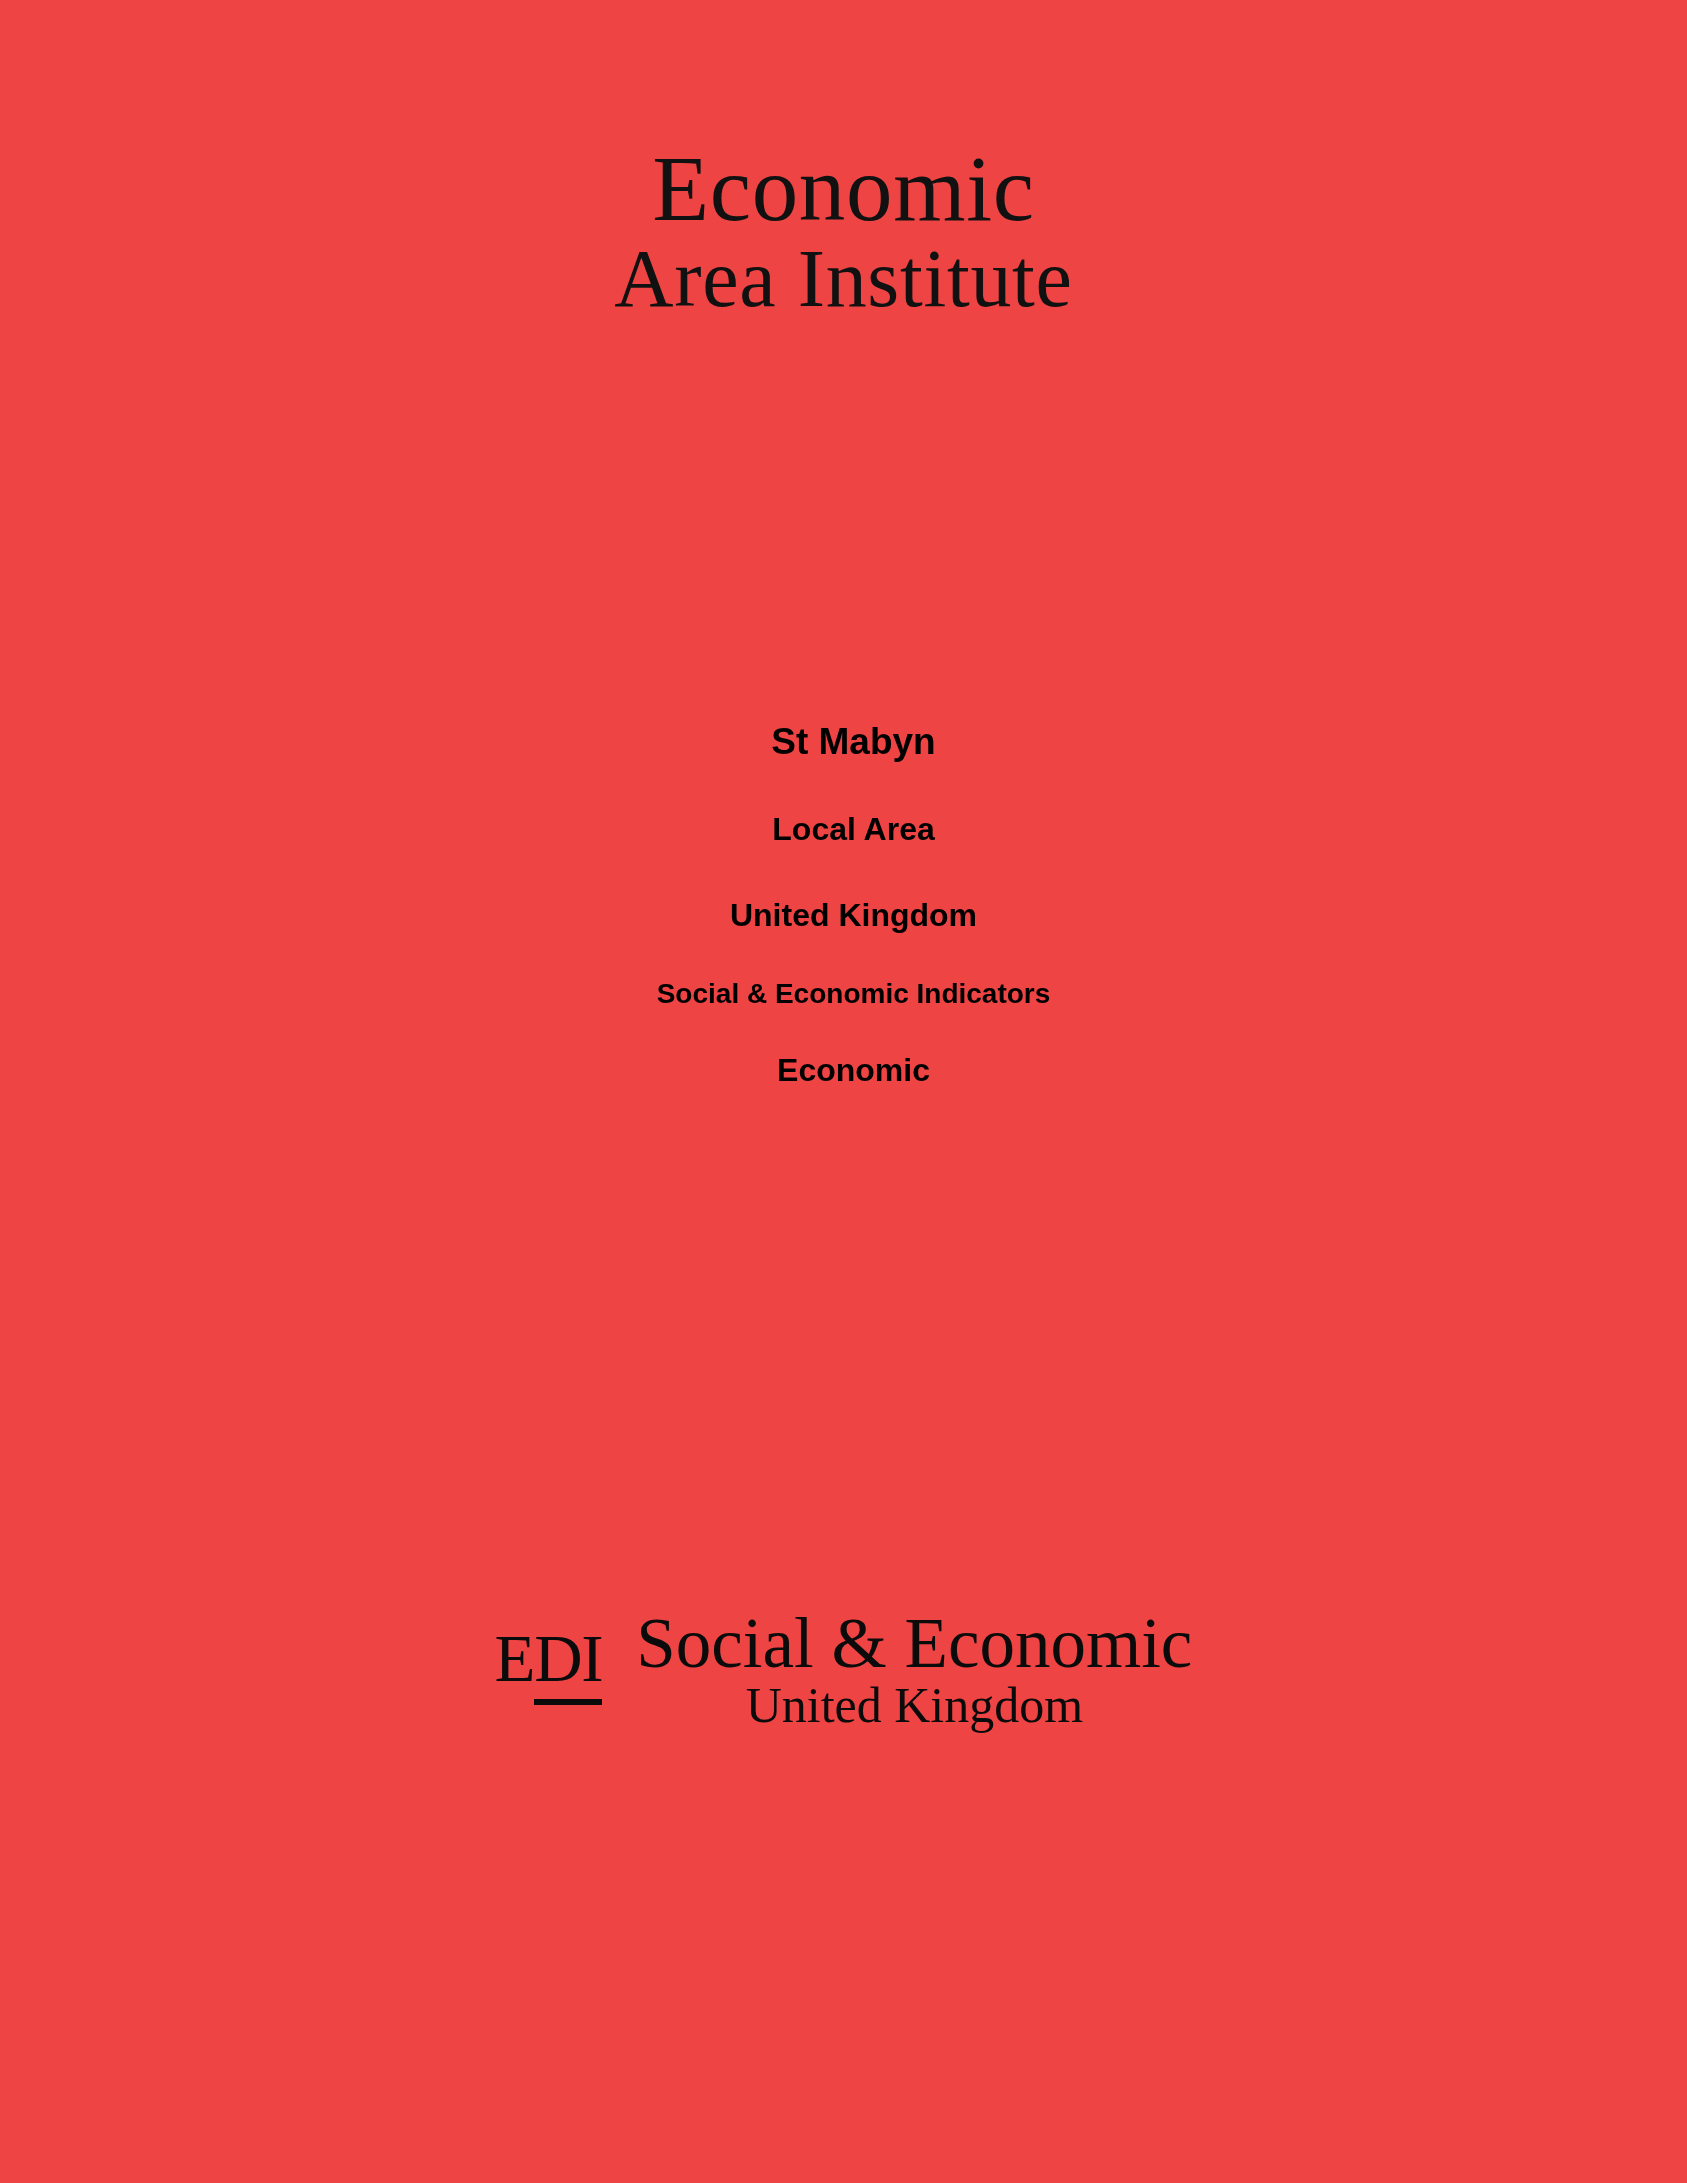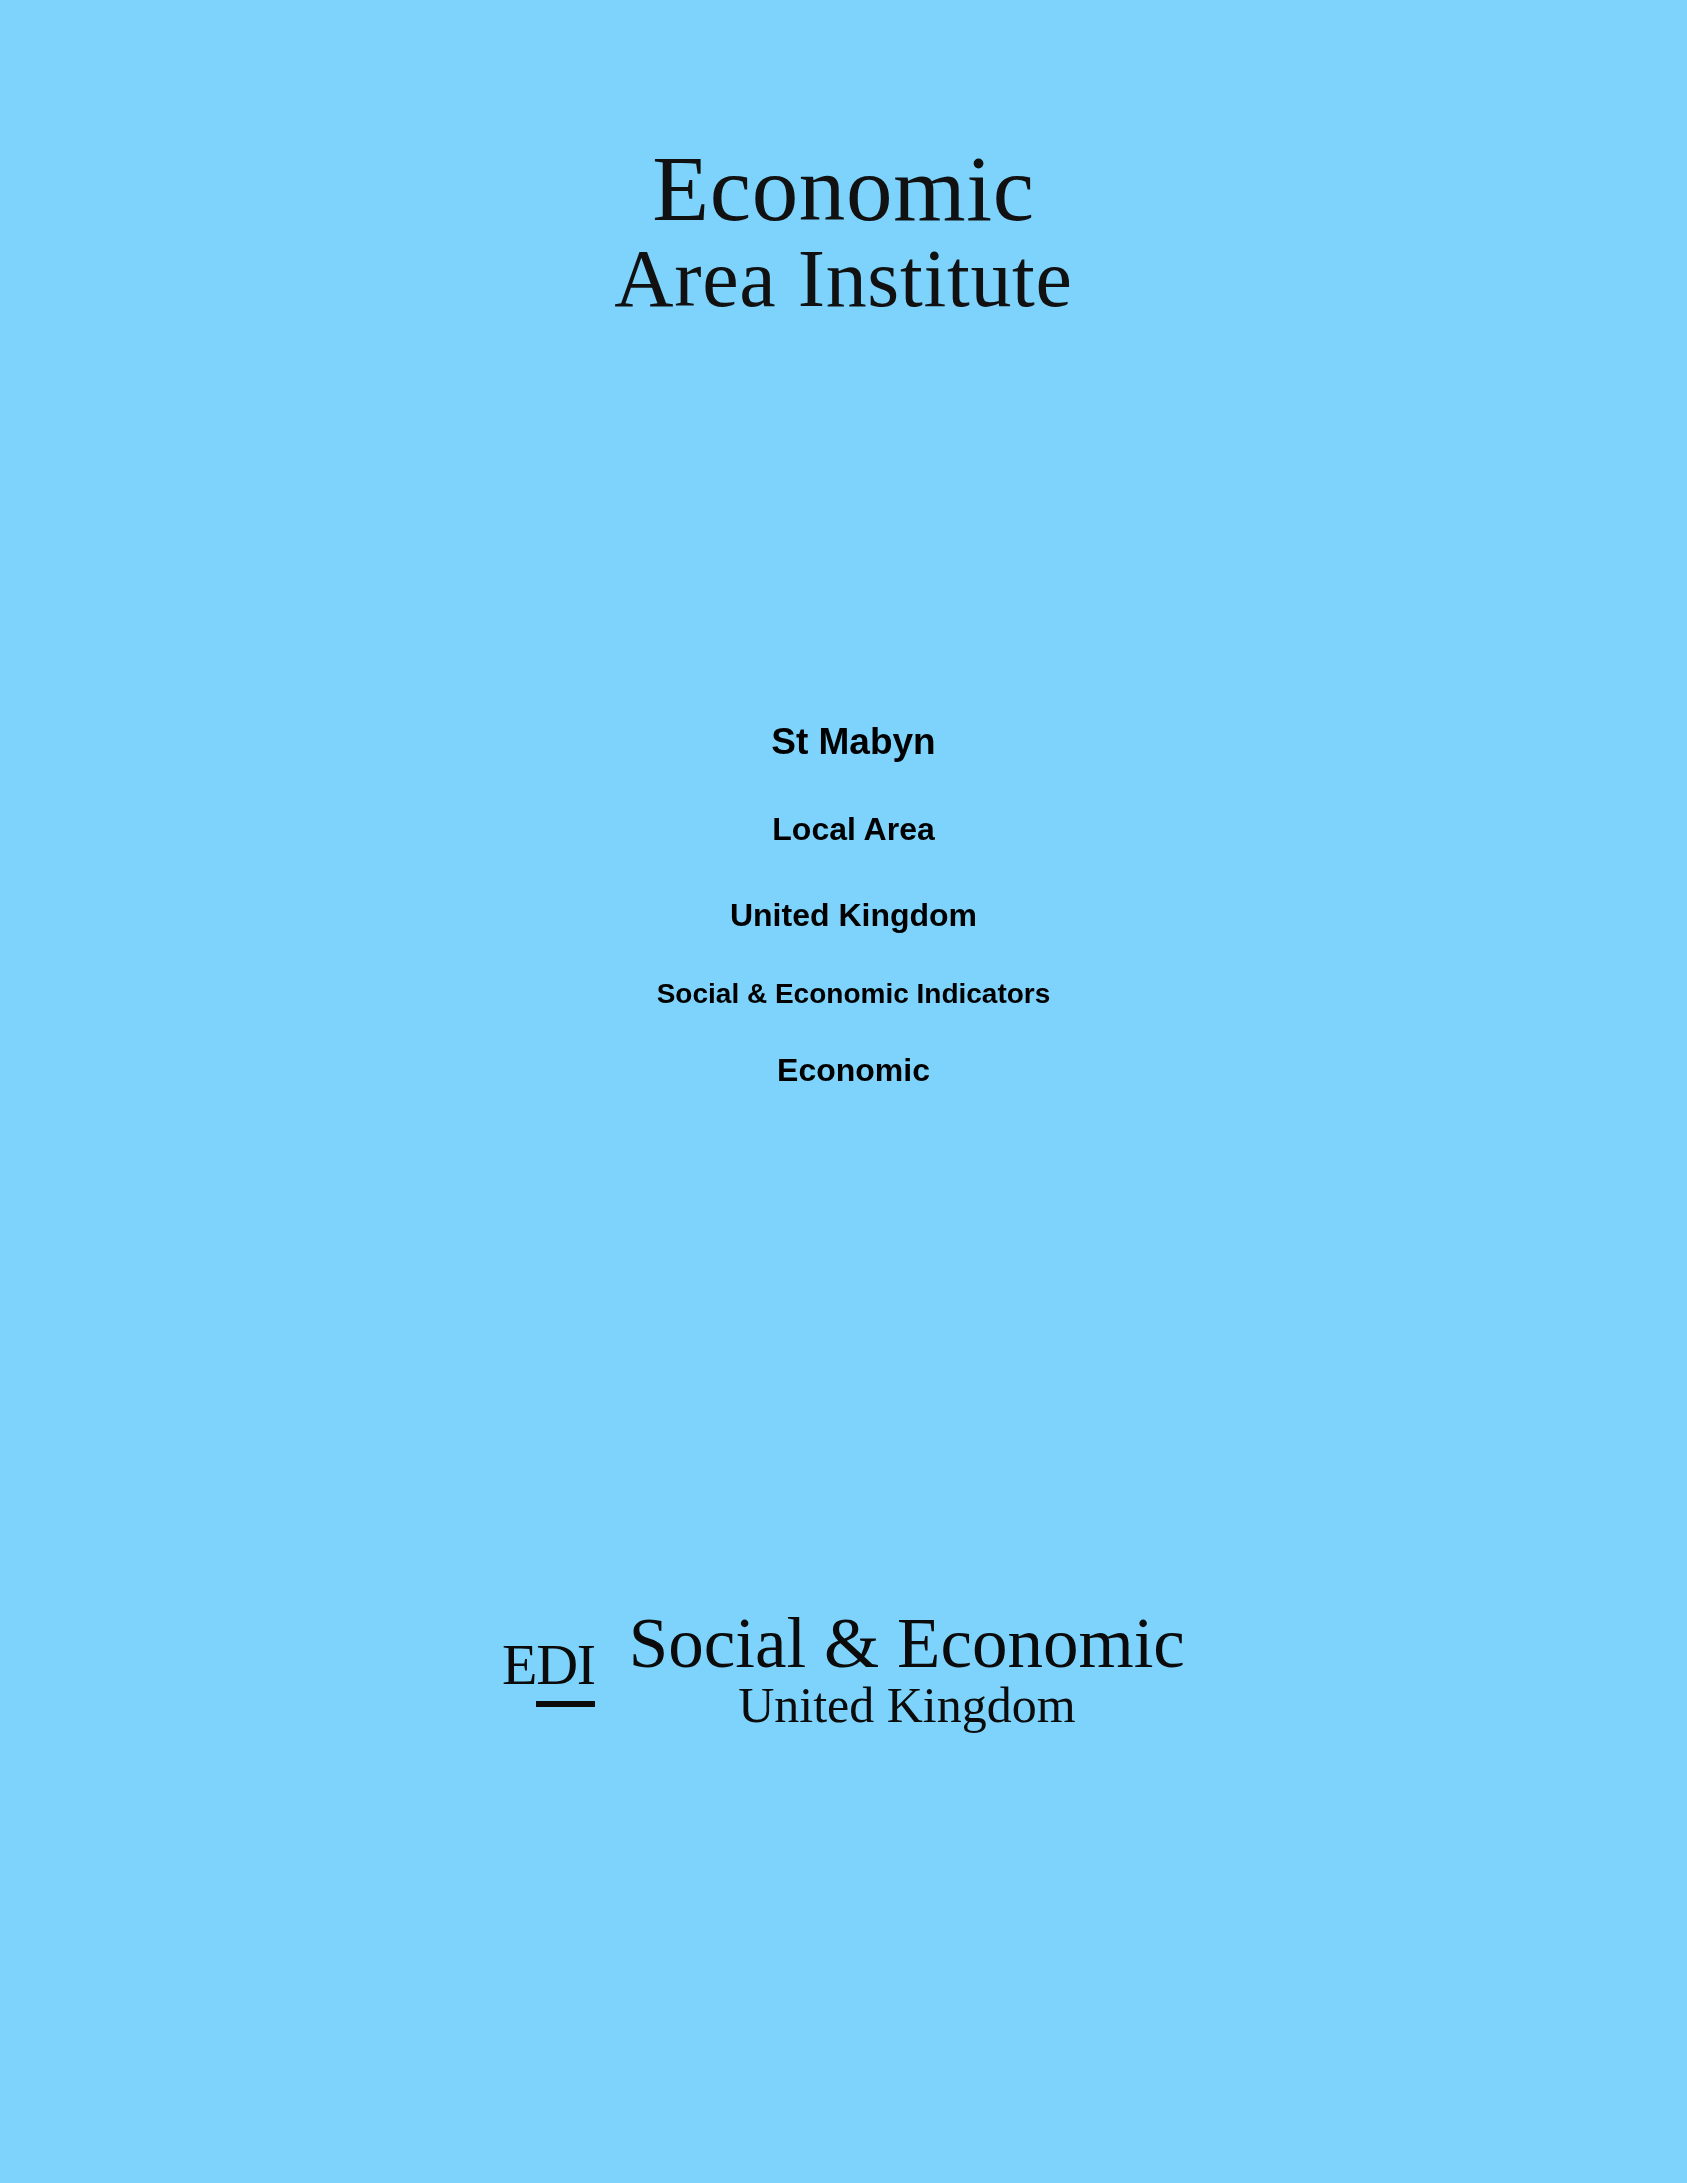--- a/index.html
+++ b/index.html
@@ -12,21 +12,21 @@
     height: 2183px;
     position: relative;
     font-family: "Liberation Sans", sans-serif;
     color: #000000;
     overflow: hidden;
   }
 
   .page {
     position: absolute;
     inset: 0;
-    background: #7dd3fc;
+    background: #ef4444;
   }
 
   
   .masthead {
     position: absolute;
     top: 142px;
     left: 0;
     width: 100%;
     text-align: center;
     font-family: "Liberation Serif", "DejaVu Serif", serif;
@@ -71,26 +71,26 @@
     top: 1608px;
     left: 0;
     width: 100%;
     display: flex;
     justify-content: center;
     align-items: flex-start;
     font-family: "Liberation Serif", "DejaVu Serif", serif;
     color: #0b0b0b;
   }
   .edi {
-    font-size: 58px;
+    font-size: 67px;
     letter-spacing: -1.3px;
     line-height: 1;
     position: relative;
     padding-bottom: 8px;
-    margin-top: 28px;
+    margin-top: 17px;
   }
   .edi .underline-part {
     border-bottom: 6px solid #0b0b0b;
     padding-bottom: 4px;
   }
   .edi-text {
     margin-left: 34px;
     line-height: 1.0;
     text-align: center;
   }

